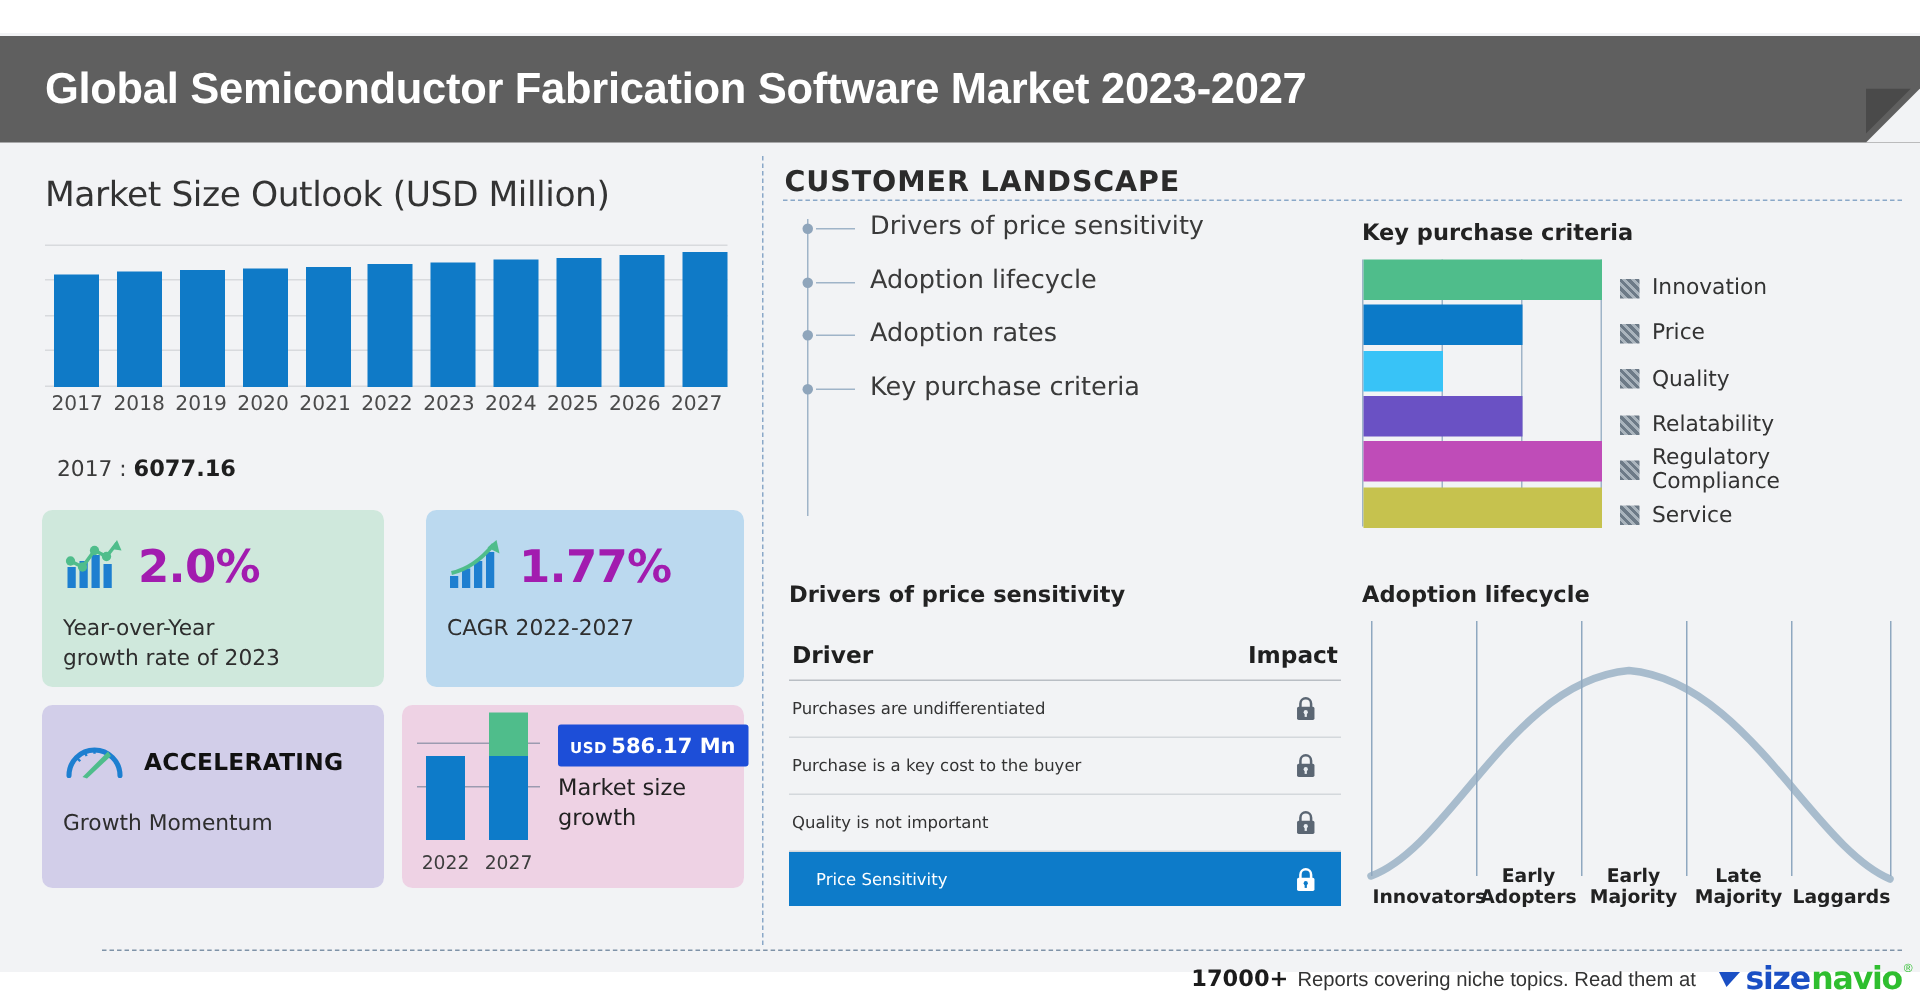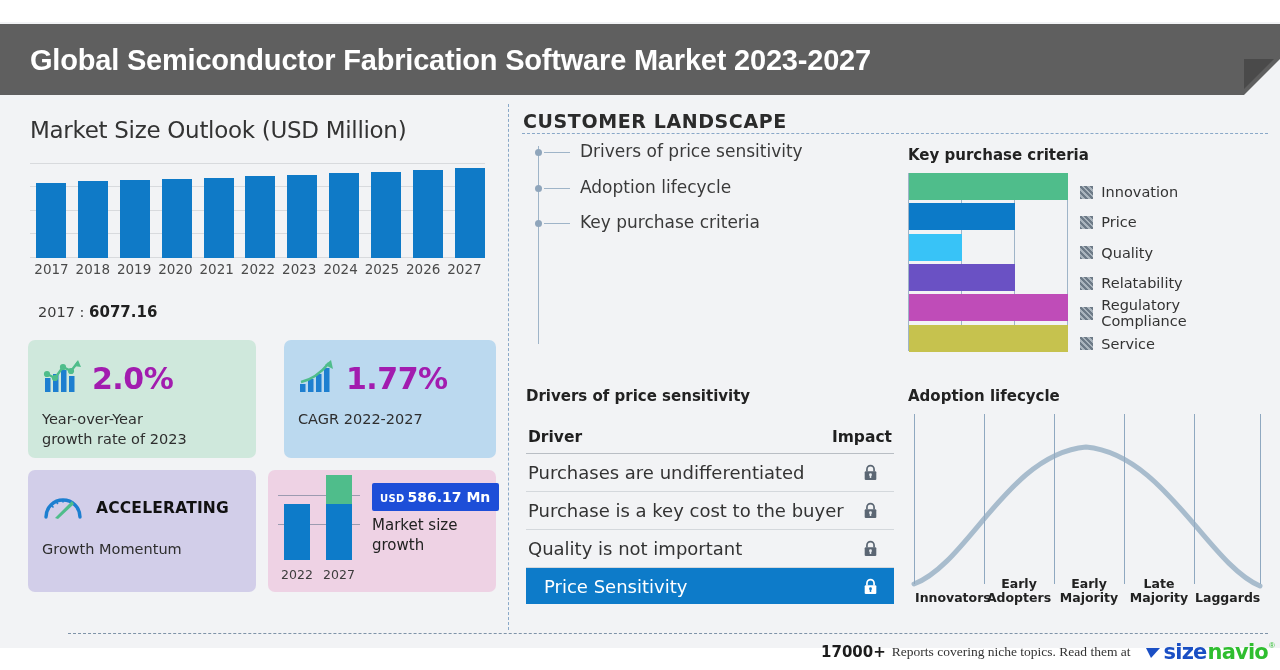--- a/index.html
+++ b/index.html
@@ -254,21 +254,21 @@
     border-bottom: 1px solid #b9bec4;
   }
   .tbl-h {
     font-size: 15.5px; font-weight: bold; color: #1f1f1f;
     font-family: "DejaVu Sans", sans-serif;
   }
   .tbl-row {
     display: flex; justify-content: space-between; align-items: center;
     height: 38px; padding: 0 16px 0 2px;
     border-bottom: 1px solid #d4d8dc;
-    font-size: 18px; color: #333;
+    font-size: 11px; color: #333;
     font-family: "DejaVu Sans", sans-serif;
   }
   .tbl-row.active {
     background: #0d7bc9; color: #ffffff; border-bottom: none;
     padding-left: 18px; height: 36px;
   }
   .lock { width: 15px; height: 17px; flex: none; }
 
   
   .adopt { position: absolute; left: 908px; top: 387px; width: 360px; }
@@ -280,21 +280,21 @@
     font-family: "DejaVu Sans", sans-serif;
   }
 
   
   .footer { position: absolute; left: 0; top: 640px; width: 1280px; height: 30px; }
   .footer-inner {
     position: absolute; right: 12px; top: 0;
     display: flex; align-items: center; gap: 6px;
   }
   .foot-num { font-size: 15px; font-weight: bold; color: #1c1c1c; font-family: "DejaVu Sans", sans-serif; }
-  .foot-txt { font-size: 13.5px; color: #333; font-family: Liberation Serif, serif; }
+  .foot-txt { font-size: 13.5px; color: #333; font-family: Liberation Sans, sans-serif; }
   .logo { display: flex; align-items: center; gap: 3px; margin-left: 8px; position: relative; }
   .logo-tech { font-size: 21px; font-weight: bold; color: #1a4fc4; letter-spacing: -0.8px; font-family: "DejaVu Sans", sans-serif; }
   .logo-navio { font-size: 21px; font-weight: bold; color: #2fbe2f; letter-spacing: -0.8px; margin-left: -2px; font-family: "DejaVu Sans", sans-serif; }
   .logo-tm { font-size: 8px; color: #2fbe2f; position: absolute; right: -7px; top: 1px; }
 </style>
 </head>
 <body>
 
 <div id="page">
   <div class="canvas"></div>
@@ -447,20 +447,25 @@
           <span class="cl-text">Drivers of price sensitivity</span>
         </div>
         <div class="cl-item">
           <span class="cl-dot"></span>
           <span class="cl-stem"></span>
           <span class="cl-text">Adoption lifecycle</span>
         </div>
         <div class="cl-item">
           <span class="cl-dot"></span>
           <span class="cl-stem"></span>
+          <span class="cl-text">Adoption rates</span>
+        </div>
+        <div class="cl-item">
+          <span class="cl-dot"></span>
+          <span class="cl-stem"></span>
           <span class="cl-text">Key purchase criteria</span>
         </div>
       </div>
   </div>
 
   <div class="kpc">
     <div class="panel-title">Key purchase criteria</div>
     <div class="kpc-body">
       <div class="kpc-chart" id="kpc-chart">
         <div class="kpc-vline" style="left:0px;"></div>

